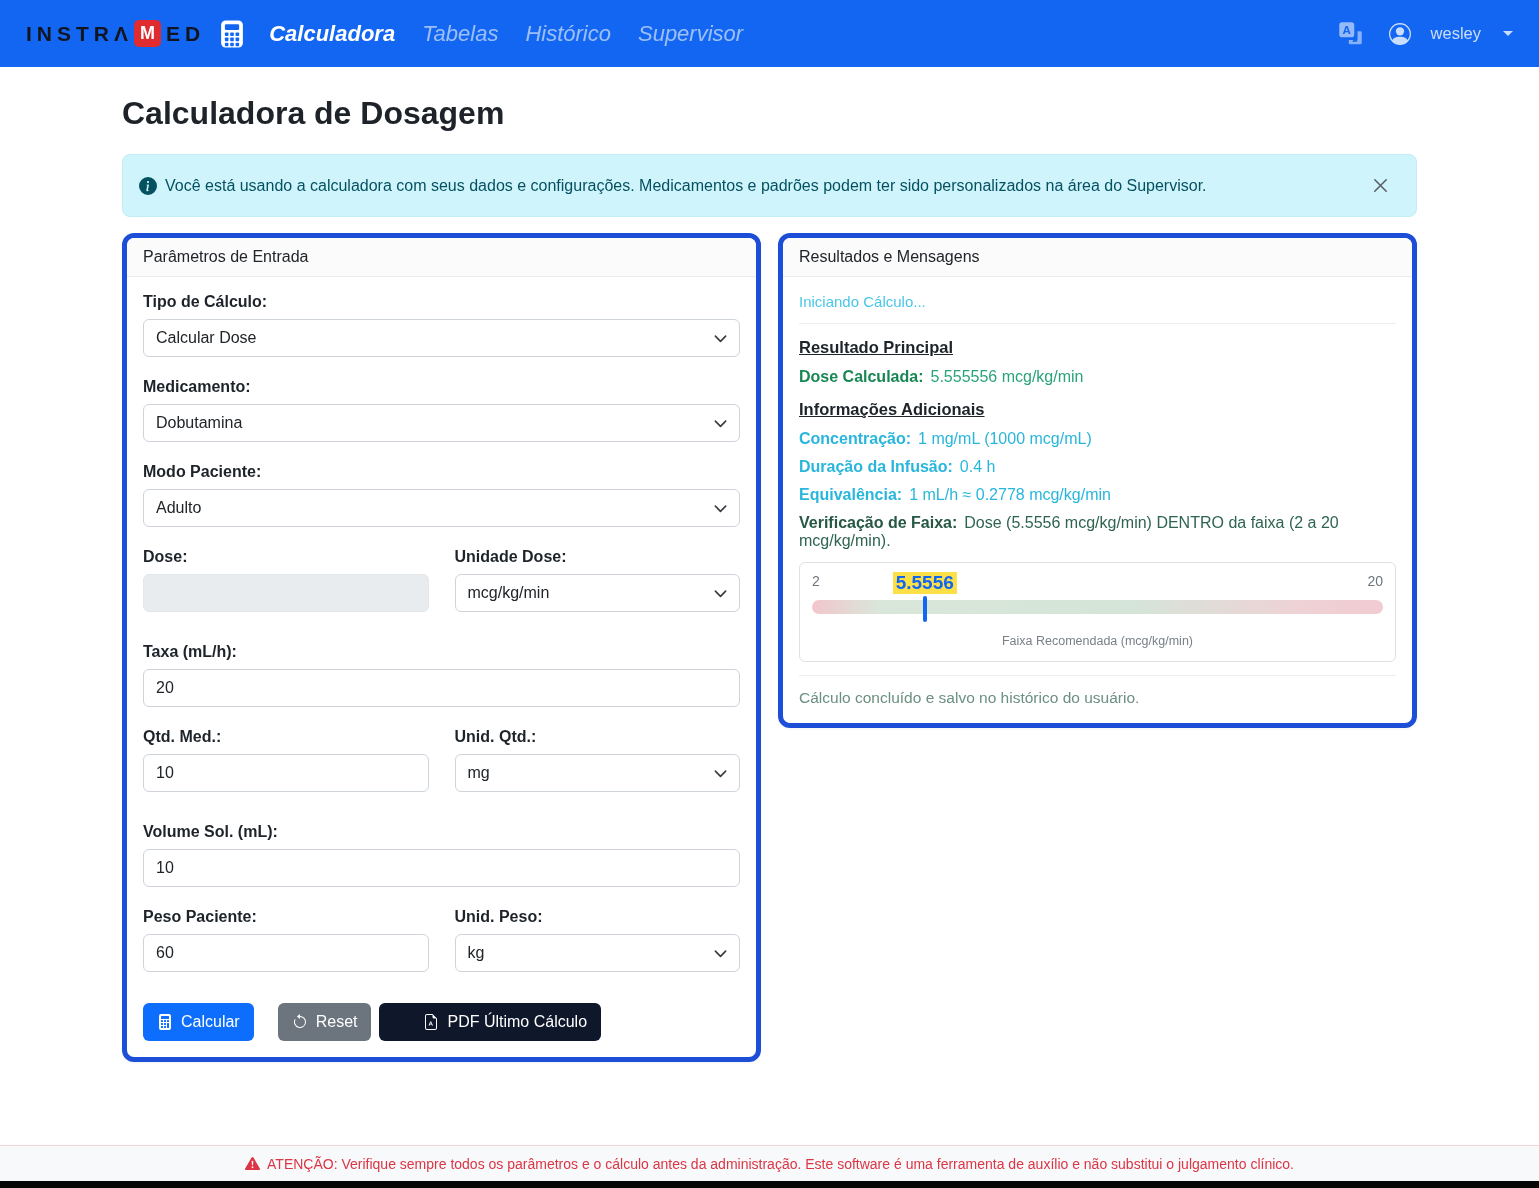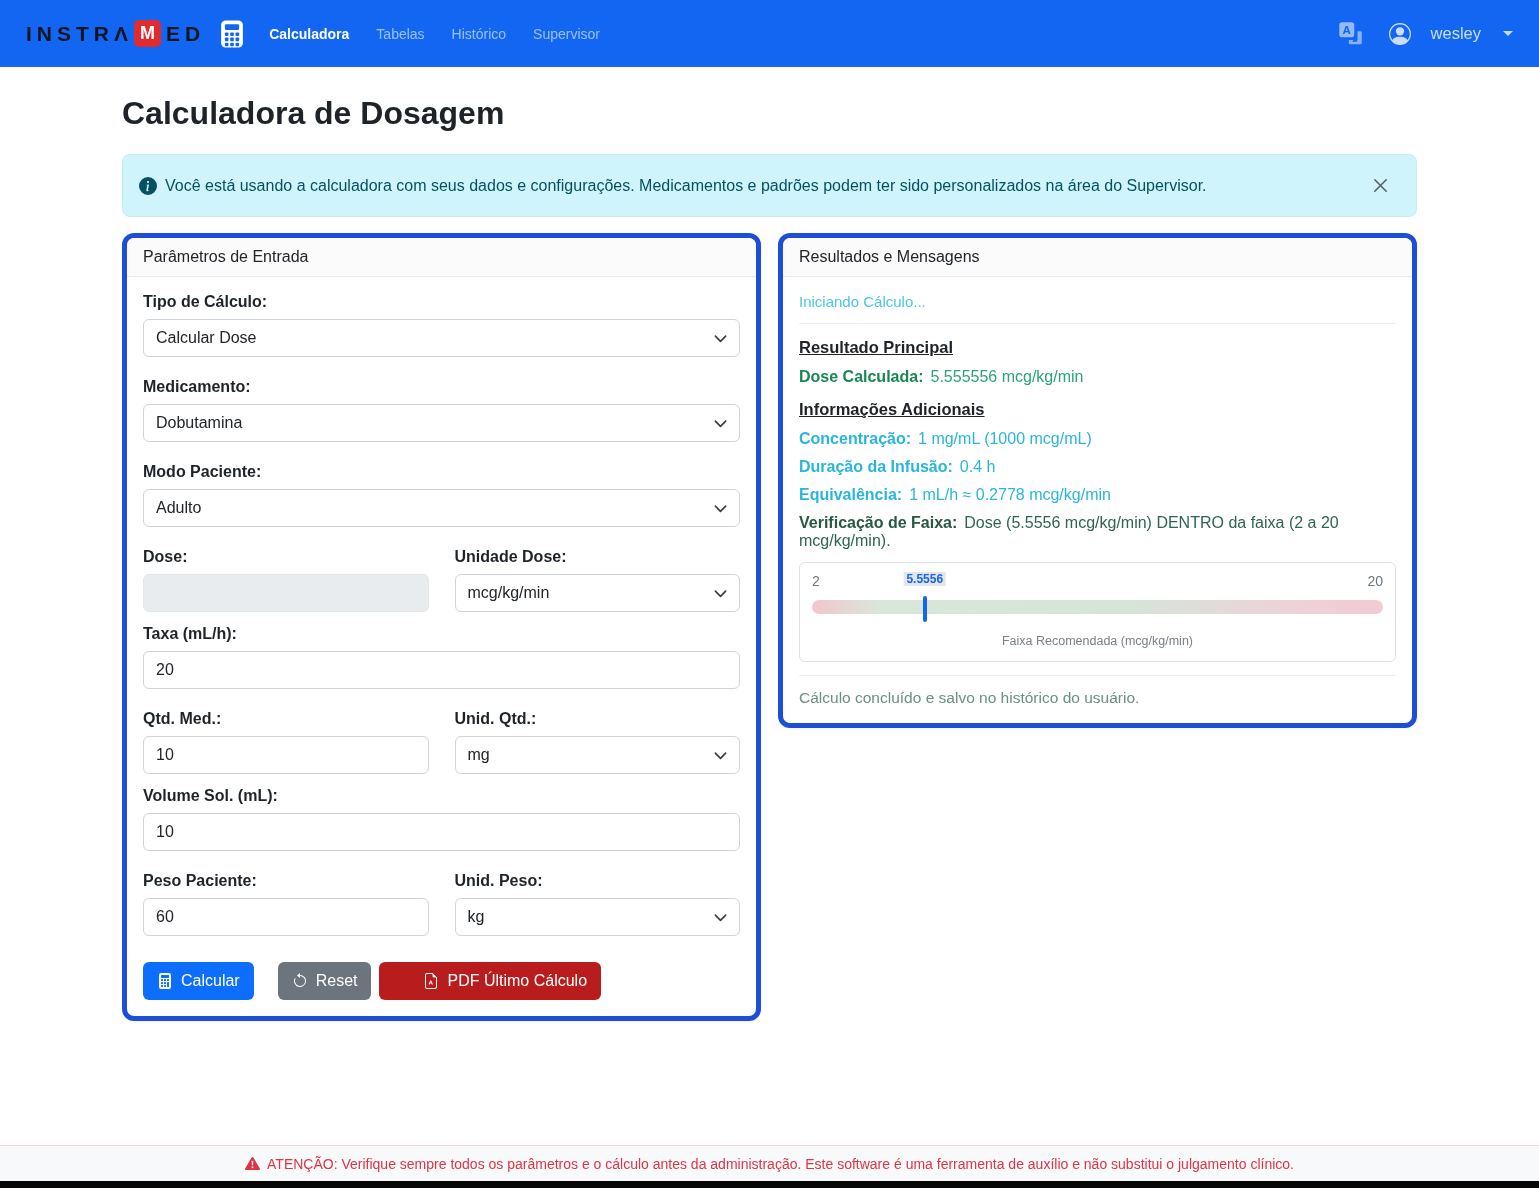--- a/index.html
+++ b/index.html
@@ -18,21 +18,21 @@
   }
   .brand { display: flex; align-items: center; cursor: pointer; }
   .brand-text { color: #10151f; font-weight: 700; font-size: 21px; letter-spacing: 5px; }
   .brand-m {
     display: inline-flex; align-items: center; justify-content: center;
     width: 27px; height: 27px; background: #e02b2f; color: #fff; border-radius: 5px;
     font-weight: 700; font-size: 18px; letter-spacing: 0; margin: 0 5px 0 1px;
   }
   .brand-calc { margin-left: 12px; display: inline-flex; }
   .nav-links { display: flex; align-items: center; margin-left: 22px; gap: 27px; }
-  .nav-link { color: rgba(255,255,255,.58); font-size: 14px; text-decoration: none; cursor: pointer; }
+  .nav-link { color: rgba(255,255,255,.58); font-size: 22px; text-decoration: none; cursor: pointer; font-style: italic; }
   .nav-link.active { color: #fff; font-weight: 700; }
   .nav-right { margin-left: auto; display: flex; align-items: center; gap: 26px; }
   .translate-btn { display: inline-flex; color: rgba(255,255,255,.55); cursor: pointer; }
   .user-menu { display: inline-flex; align-items: center; gap: 20px; color: rgba(255,255,255,.78); cursor: pointer; font-size: 16.5px; }
   .caret { width: 0; height: 0; border-left: 5px solid transparent; border-right: 5px solid transparent; border-top: 5px solid rgba(255,255,255,.78); margin-left: 2px; }
 
   
   main { flex: 1 1 auto; width: 1295px; margin: 0 auto; padding-top: 28px; }
   h1.page-title { font-size: 32px; font-weight: 700; color: #1d2329; margin-bottom: 22px; }
 
@@ -60,32 +60,32 @@
   .group:last-of-type { margin-bottom: 0; }
   label.form-label { display: block; font-weight: 700; font-size: 16px; margin-bottom: 8px; color: #1d2329; }
   .form-control, .form-select {
     width: 100%; height: 38px; border: 1px solid #ced4da; border-radius: 6px;
     font-size: 16px; color: #212529; padding: 6px 12px; background: #fff;
     font-family: inherit;
   }
   .form-control:disabled { background: #e9ecef; border-color: #e3e7ea; }
   .form-select { position: relative; display: flex; align-items: center; cursor: pointer; }
   .form-select .chev { position: absolute; right: 11px; top: 11px; }
-  .row2 { display: grid; grid-template-columns: 1fr 1fr; gap: 26px; margin-bottom: 13px; }
+  .row2 { display: grid; grid-template-columns: 1fr 1fr; gap: 26px; margin-bottom: 31px; }
   .row2 .group { margin-bottom: 0; }
 
   .btn-row { display: flex; gap: 8px; margin-top: 26px; }
   .btn {
     display: inline-flex; align-items: center; gap: 8px; border: none; cursor: pointer;
     color: #fff; font-size: 16px; padding: 0 14px; height: 38px; border-radius: 6px;
     font-family: inherit;
   }
   .btn-primary { background: #0d6efd; }
   .btn-secondary { background: #6c757d; margin-left: 16px; }
-  .btn-danger { background: #b91c1c; padding-left: 44px; }
+  .btn-danger { background: #0f172a; padding-left: 44px; }
 
   
   .res-start { color: #49c7e8; font-size: 15px; }
   .res hr { border: none; border-top: 1px solid #eceef0; margin: 13px 0; }
   .res-heading { font-weight: 700; font-size: 16.5px; text-decoration: underline; color: #1d2329; margin: 14px 0 11px; }
   .res-line { margin: 10px 0; font-size: 16px; }
   .lbl-success { color: #198754; font-weight: 700; }
   .val-success { color: #2aa37c; margin-left: 7px; }
   .lbl-info2 { color: #29b6dc; font-weight: 700; }
   .val-info2 { color: #29b6dc; margin-left: 7px; }
@@ -95,21 +95,21 @@
 
   .range-box {
     border: 1px solid #dee2e6; border-radius: 6px; padding: 10px 12px 13px;
     margin: 12px 0 4px; position: relative;
   }
   .range-top { position: relative; height: 20px; font-size: 14px; color: #6c757d; margin-bottom: 7px; }
   .range-min { position: absolute; left: 0; top: 0; }
   .range-max { position: absolute; right: 0; top: 0; }
   .range-marker-label {
     position: absolute; top: -1px; transform: translateX(-50%);
-    color: #1266f1; font-weight: 700; font-size: 12px; background: #e5e5e5; padding: 0 3px;
+    color: #1266f1; font-weight: 700; font-size: 19px; background: #fde047; padding: 0 3px;
   }
   .range-track-wrap { position: relative; height: 22px; }
   .range-track {
     height: 14px; border-radius: 999px; margin-top: 2px;
     background: linear-gradient(90deg, #f2c6cc 0%, #d9e7da 12%, #d4e5d8 55%, #eed2d6 85%, #f1cbd1 100%);
   }
   .range-marker {
     position: absolute; top: -4px; width: 4px; height: 26px; border-radius: 2px;
     background: #1266f1; transform: translateX(-50%);
   }

